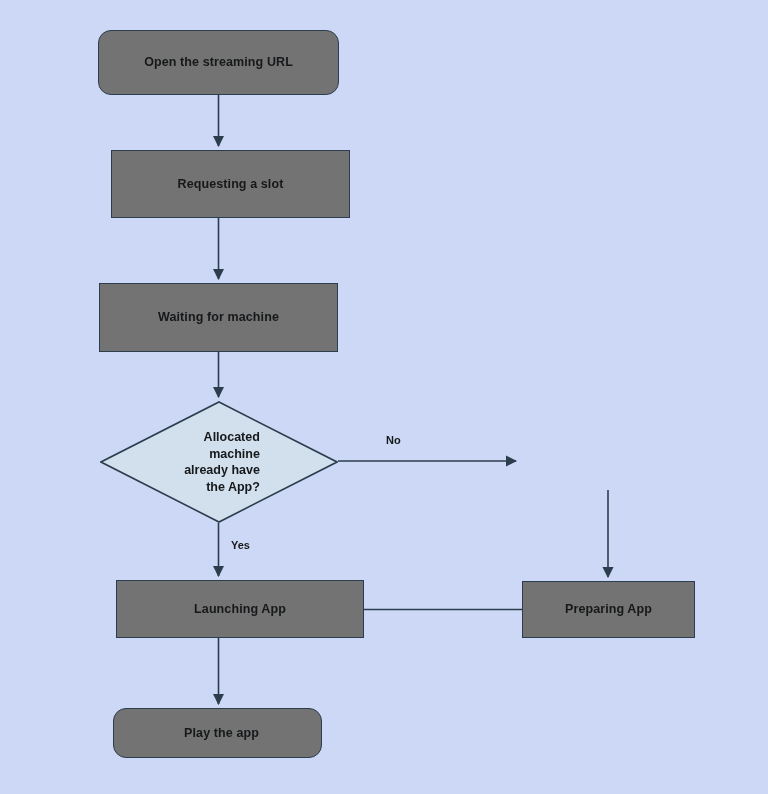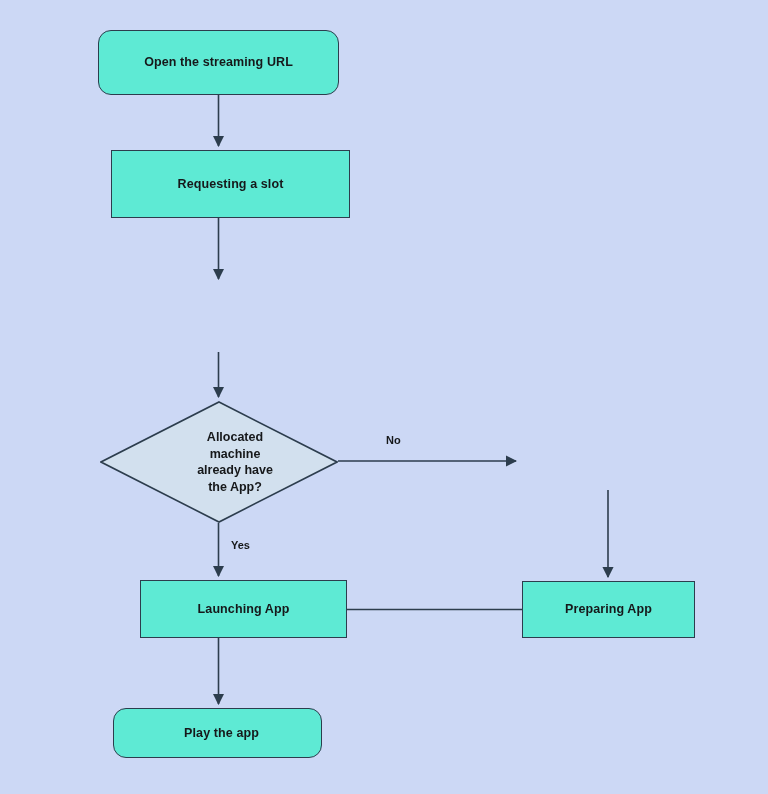--- a/index.html
+++ b/index.html
@@ -21,21 +21,21 @@
   svg.edges {
     position: absolute;
     left: 0;
     top: 0;
     width: 768px;
     height: 794px;
   }
   .node {
     position: absolute;
     box-sizing: border-box;
-    background: #5eead4;
+    background: #737373;
     border: 1.6px solid #2c3d4d;
     display: flex;
     align-items: center;
     justify-content: center;
     text-align: center;
     color: #16181a;
     font-size: 12.5px;
     font-weight: bold;
     line-height: 1.32;
     letter-spacing: 0.1px;
@@ -44,27 +44,27 @@
   .node.rounded { border-radius: 13px; }
   .node-label { display: block; white-space: pre-line; }
 
   .diamond-wrap {
     position: absolute;
     z-index: 2;
   }
   .diamond-wrap svg { position: absolute; left: 0; top: 0; }
   .diamond-text {
     position: absolute;
-    left: 16px; top: 0;
+    left: 3px; top: 0;
     width: 100%;
     height: 100%;
     display: flex;
     align-items: center;
     justify-content: center;
-    text-align: center;
+    text-align: right;
     color: #16181a;
     font-size: 12.5px;
     font-weight: bold;
     line-height: 1.32;
     white-space: pre-line;
   }
   .edge-label {
     position: absolute;
     color: #16181a;
     font-size: 11px;
@@ -103,37 +103,40 @@
   </svg>
 
   <div class="node rounded" style="left:98px; top:30px; width:241px; height:65px;">
     <span class="node-label">Open the streaming URL</span>
   </div>
 
   <div class="node" style="left:111px; top:150px; width:239px; height:68px;">
     <span class="node-label">Requesting a slot</span>
   </div>
 
+  <div class="node" style="left:99px; top:283px; width:239px; height:69px;">
+    <span class="node-label">Waiting for machine</span>
+  </div>
 
   <div class="diamond-wrap" style="left:100px; top:401px; width:238px; height:122px;">
     <svg width="238" height="122" viewBox="0 0 238 122" xmlns="http://www.w3.org/2000/svg">
       <polygon points="119,1 237,61 119,121 1,61" fill="#d2e0ee" stroke="#2c3d4d" stroke-width="1.6"></polygon>
     </svg>
     <div class="diamond-text">Allocated
 machine
 already have
 the App?</div>
   </div>
 
 
   <div class="node" style="left:522px; top:581px; width:173px; height:57px;justify-content:center;">
     <span class="node-label">Preparing App</span>
   </div>
 
-  <div class="node" style="left:116px; top:580px; width:207px; height:58px;margin-left:24px;">
+  <div class="node" style="left:116px; top:580px; width:248px; height:58px;">
     <span class="node-label">Launching App</span>
   </div>
 
   <div class="node rounded" style="left:113px; top:708px; width:209px; height:50px;padding-left:8px;">
     <span class="node-label">Play the app</span>
   </div>
 
   <div class="edge-label" style="left:386px; top:434px;">No</div>
 
   <div class="edge-label" style="left:231px; top:539px;">Yes</div>

